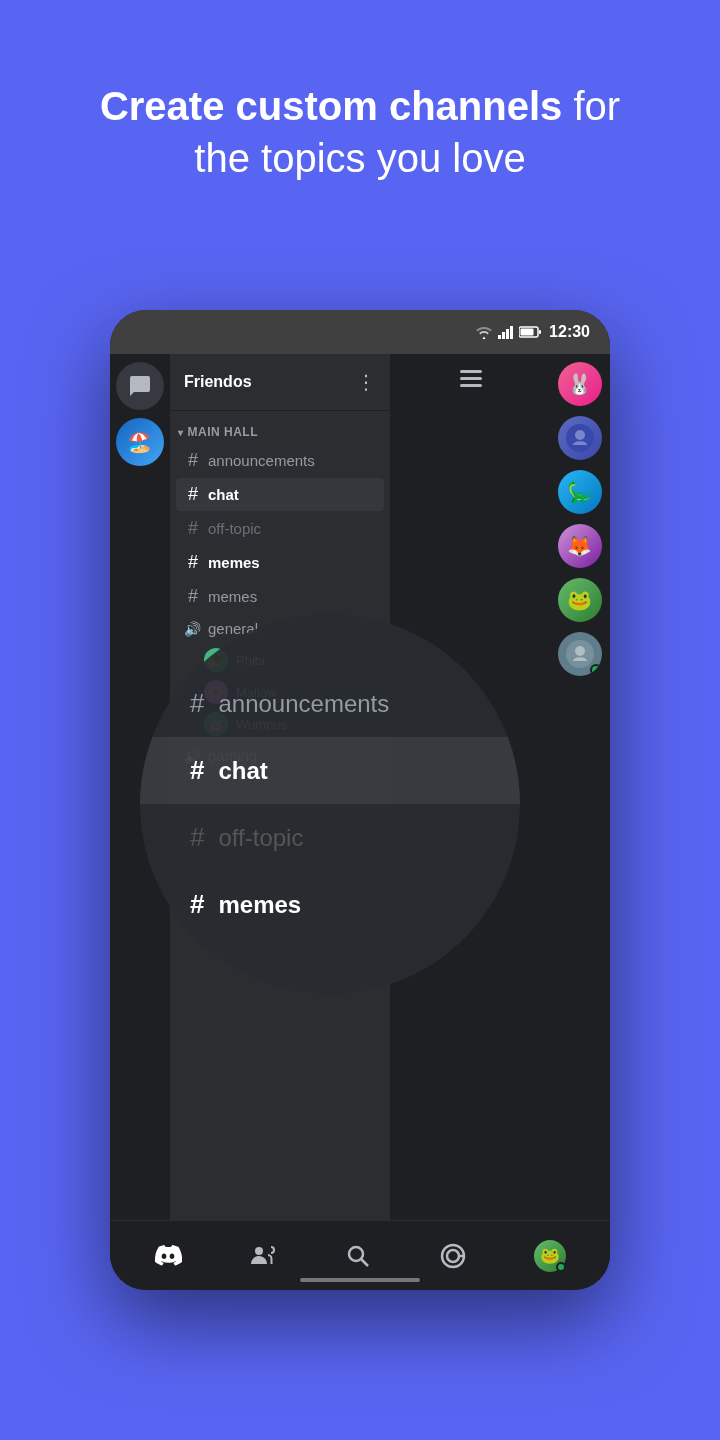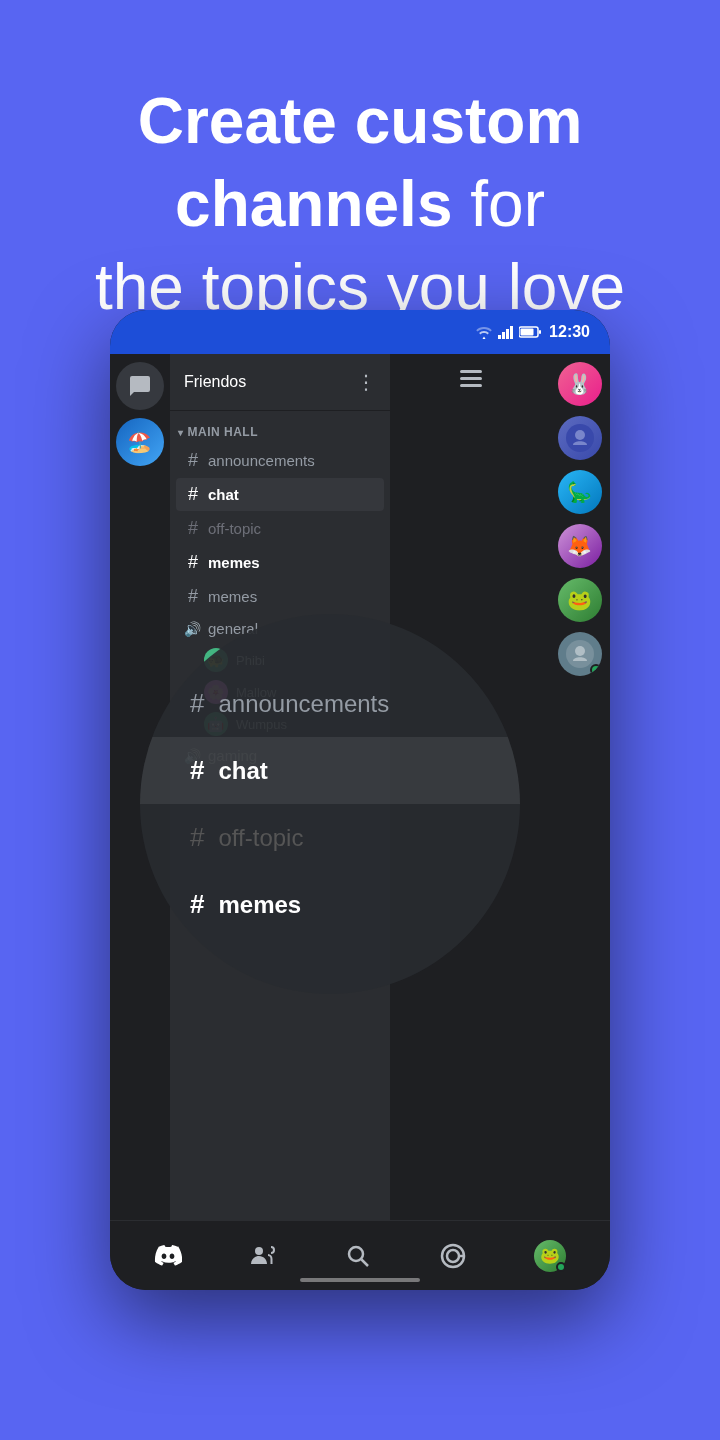--- a/index.html
+++ b/index.html
@@ -12,21 +12,21 @@
       position: relative;
     }
 
     
     .hero-text {
       text-align: center;
       padding: 80px 40px 40px;
       color: white;
     }
     .hero-text h1 {
-      font-size: 64px;
+      font-size: 40px;
       font-weight: 400;
       line-height: 1.3;
     }
     .hero-text h1 strong {
       font-weight: 800;
     }
 
     
     .phone-wrapper {
       position: absolute;
@@ -42,21 +42,21 @@
       height: 100%;
       background: #1e1f22;
       border-radius: 36px;
       overflow: hidden;
       position: relative;
       box-shadow: 0 30px 80px rgba(0,0,0,0.5);
     }
 
     
     .status-bar {
-      background: #1d4ed8;
+      background: #404040;
       height: 44px;
       display: flex;
       align-items: center;
       justify-content: flex-end;
       padding: 17px 20px;
       gap: 8px;
     }
     .status-bar .time {
       color: white;
       font-size: 16px;
@@ -103,21 +103,21 @@
 
     .channel-header {
       padding: 16px 14px;
       border-bottom: 1px solid #1e1f22;
       display: flex;
       align-items: center;
       justify-content: space-between;
     }
     .channel-header .server-name {
       color: white;
-      font-weight: 400;
+      font-weight: 700;
       font-size: 16px;
     }
     .channel-header .more-btn {
       color: #b5bac1;
       font-size: 20px;
       cursor: pointer;
     }
 
     .channel-list {
       flex: 1;

